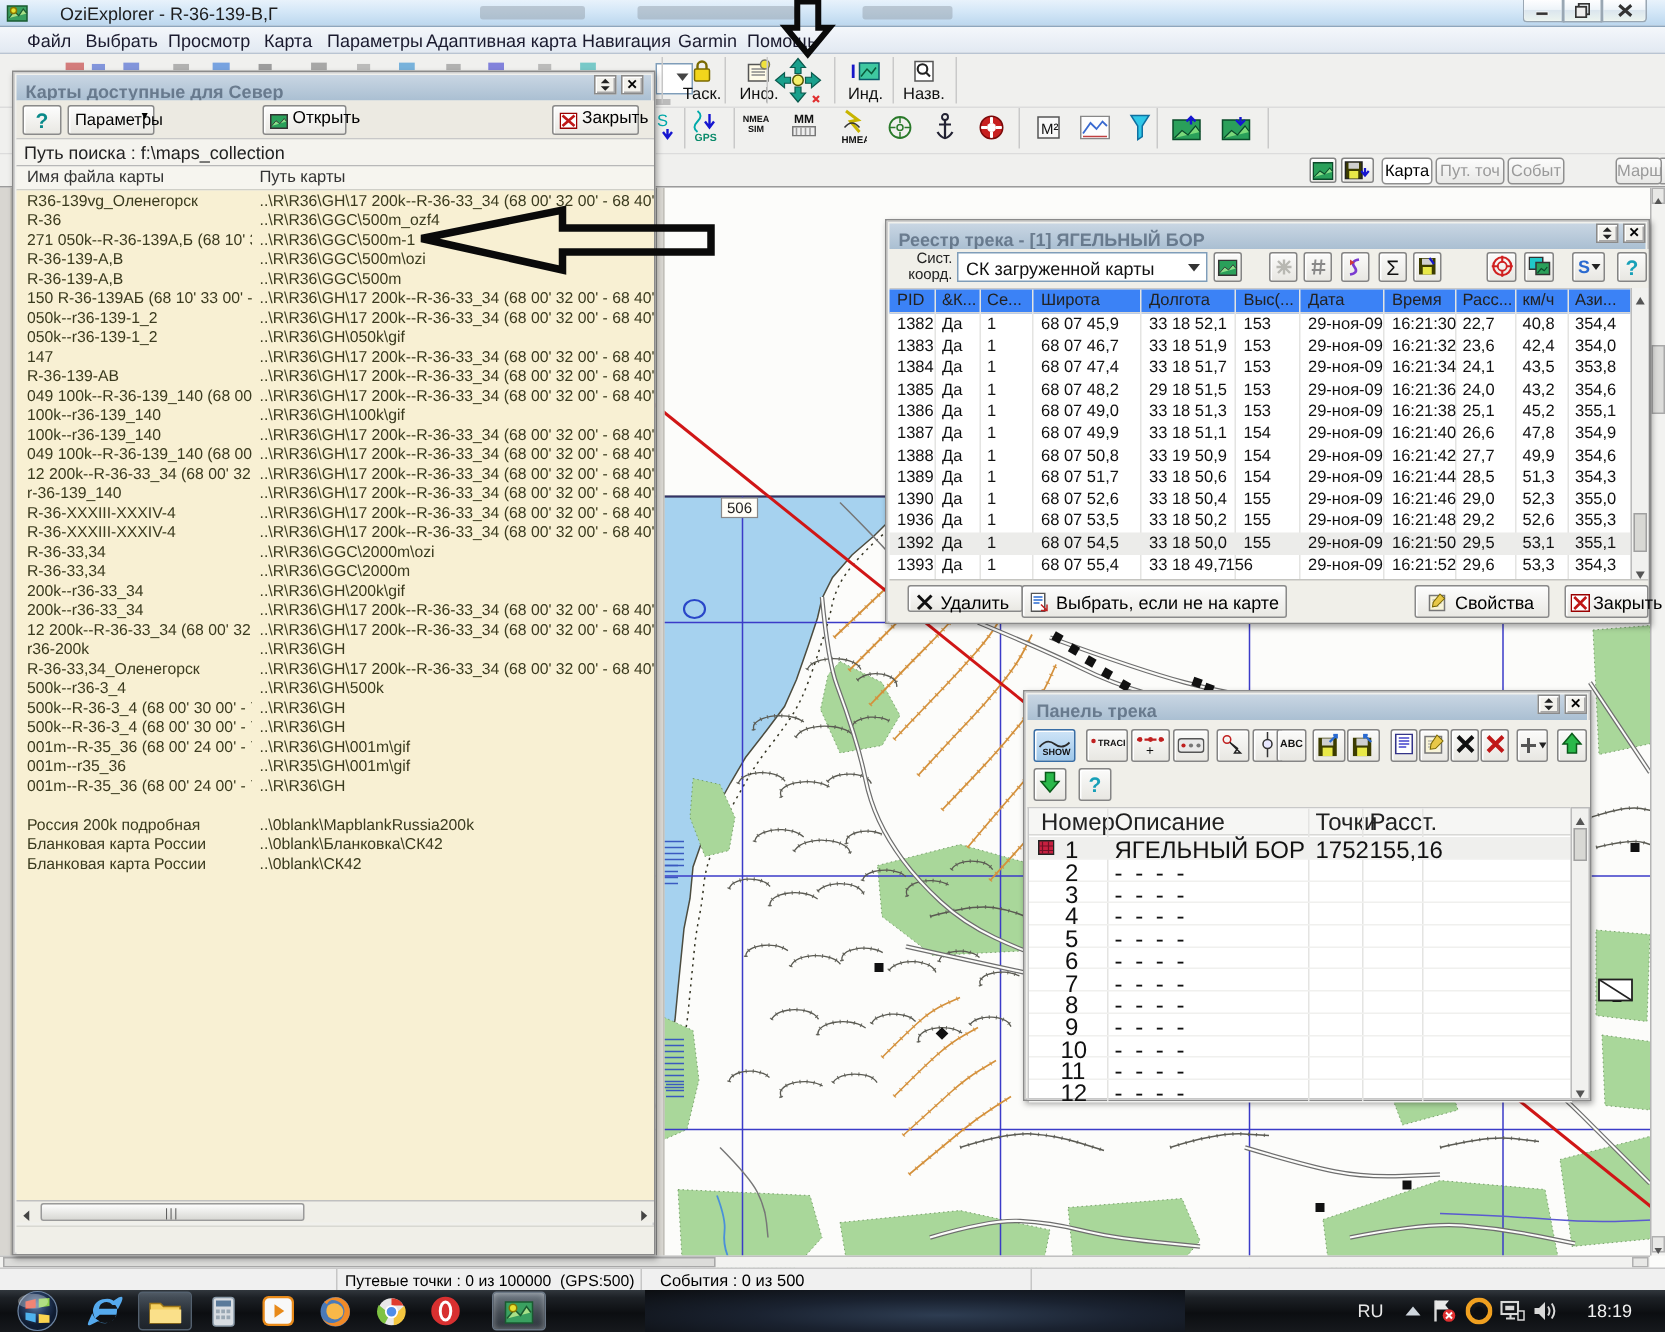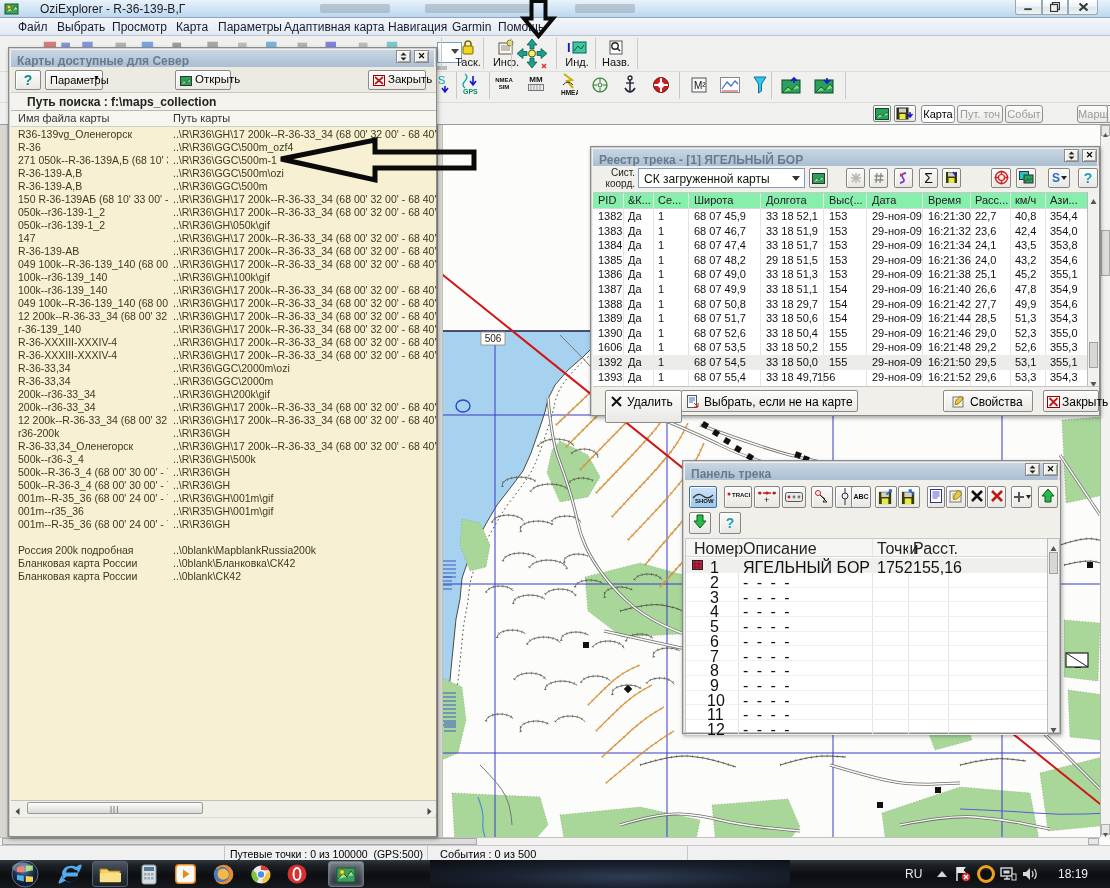--- a/index.html
+++ b/index.html
@@ -50,21 +50,21 @@
 .ibtn { position:absolute; background:linear-gradient(to bottom,#fbfbfa,#e8e7e2);
   border:1px solid #858585; border-radius:2px; box-shadow:inset 1px 1px 0 #ffffff; }
 .ibtn svg { display:block; margin:auto; }
 
 
 #maplist .lrow { position:absolute; left:0; width:425px; height:13px; font-size:10.5px; color:#3a3a1e; white-space:nowrap; }
 #maplist .lrow i { position:absolute; left:7px; width:150px; overflow:hidden; font-style:normal; }
 #maplist .lrow b { position:absolute; left:162px; width:263px; overflow:hidden; font-weight:normal; }
 
 #regtable { font-size:11px; color:#111; }
-#regtable .rhdr { position:absolute; left:0; top:0; width:494px; height:16px; background:#86efac; border-bottom:1px solid #d8d8d6; color:#222; }
+#regtable .rhdr { position:absolute; left:0; top:0; width:494px; height:16px; background:#3b82f6; border-bottom:1px solid #d8d8d6; color:#222; }
 #regtable .rhdr span, #regtable .rrow span { position:absolute; top:1px; white-space:nowrap; }
 #regtable .rrow { position:absolute; left:0; width:494px; height:14.6px; }
 #regtable .rsep { position:absolute; top:0; width:1px; height:194px; background:#e4e4e2; }
 
 #pantable { font-size:16px; color:#111; }
 #pantable .phdr { position:absolute; left:0; top:0; width:362px; height:18px; background:#f6f6f4; border-bottom:1px solid #d8d8d6; color:#222; }
 #pantable .phdr span, #pantable .prow span { position:absolute; top:1px; white-space:nowrap; }
 #pantable .prow { position:absolute; left:0; width:362px; height:14.7px; border-bottom:1px solid #f0f0ee; }
 #pantable .psep { position:absolute; top:0; width:1px; height:195px; background:#e4e4e2; }
 
@@ -528,21 +528,21 @@
         </div>
       <div class="cbtn" style="left:357px;top:3px;width:58px;height:20px;font-size:11.5px;">
           <svg width="12" height="11" viewBox="0 0 12 11" style="position:absolute;left:4px;top:4px;">
             <rect x="0.5" y="0.5" width="11" height="10" fill="#fff" stroke="#900"></rect>
             <path d="M2 2 L10 9 M10 2 L2 9" stroke="#c01818" stroke-width="1.8"></path>
           </svg>
           <span style="position:absolute;left:19px;top:2px;">Закрыть</span>
         </div>
     </div>
     <div class="abs" style="left:2px;top:45px;width:425px;height:18px;background:#f4f3ee;border-bottom:1px solid #b8b8b8;font-size:12px;color:#222;">
-        <span style="position:absolute;left:16px;top:2px;font-weight:bold;">Путь поиска : f:\maps_collection</span>
+        <span style="position:absolute;left:5px;top:2px;">Путь поиска : f:\maps_collection</span>
       </div>
     <div class="abs" style="left:2px;top:63px;width:425px;height:16px;background:#f6f5ef;border-bottom:1px solid #cfcfc8;font-size:11px;color:#333;">
       <span style="position:absolute;left:7px;top:1px;">Имя файла карты</span>
       <span style="position:absolute;left:162px;top:1px;">Путь карты</span>
     </div>
     <div class="abs" id="maplist" style="left:2px;top:79px;width:425px;height:673px;background:#f8f0d3;overflow:hidden;">
       <div class="lrow" style="top:1px">
           <i>R36-139vg_Оленегорск</i>
           <b>..\R\R36\GH\17 200k--R-36-33_34 (68 00'  32 00' - 68 40'  34 (</b>
         </div>
@@ -858,21 +858,21 @@
           <span style="left:335px">16:21:40</span>
           <span style="left:382px">26,6</span>
           <span style="left:422px">47,8</span>
           <span style="left:457px">354,9</span>
         </div>
       <div class="rrow" style="top:103.6px;">
           <span style="left:5px">1388</span>
           <span style="left:35px">Да</span>
           <span style="left:65px">1</span>
           <span style="left:101px">68 07 50,8</span>
-          <span style="left:173px">33 18 29,7</span>
+          <span style="left:173px">33 19 50,9</span>
           <span style="left:236px">154</span>
           <span style="left:279px">29-ноя-09</span>
           <span style="left:335px">16:21:42</span>
           <span style="left:382px">27,7</span>
           <span style="left:422px">49,9</span>
           <span style="left:457px">354,6</span>
         </div>
       <div class="rrow" style="top:118.2px;">
           <span style="left:5px">1389</span>
           <span style="left:35px">Да</span>
@@ -893,21 +893,21 @@
           <span style="left:101px">68 07 52,6</span>
           <span style="left:173px">33 18 50,4</span>
           <span style="left:236px">155</span>
           <span style="left:279px">29-ноя-09</span>
           <span style="left:335px">16:21:46</span>
           <span style="left:382px">29,0</span>
           <span style="left:422px">52,3</span>
           <span style="left:457px">355,0</span>
         </div>
       <div class="rrow" style="top:147.4px;">
-          <span style="left:5px">1606</span>
+          <span style="left:5px">1936</span>
           <span style="left:35px">Да</span>
           <span style="left:65px">1</span>
           <span style="left:101px">68 07 53,5</span>
           <span style="left:173px">33 18 50,2</span>
           <span style="left:236px">155</span>
           <span style="left:279px">29-ноя-09</span>
           <span style="left:335px">16:21:48</span>
           <span style="left:382px">29,2</span>
           <span style="left:422px">52,6</span>
           <span style="left:457px">355,3</span>
@@ -942,21 +942,21 @@
     <div class="abs" style="left:496px;top:45px;width:12px;height:194px;background:#f1f1ef;border-left:1px solid #bbb;">
       <div class="abs" style="left:1px;top:1px;width:9px;height:10px;"><svg width="9" height="10" viewBox="0 0 9 10">
             <path d="M4.5 2 L7.5 7 H1.5 Z" fill="#555"></path>
           </svg></div>
       <div class="abs" style="left:1px;top:150px;width:9px;height:26px;background:#d8d8d4;border:1px solid #a0a0a0;"></div>
       <div class="abs" style="left:1px;bottom:1px;width:9px;height:10px;"><svg width="9" height="10" viewBox="0 0 9 10">
             <path d="M4.5 8 L7.5 3 H1.5 Z" fill="#555"></path>
           </svg></div>
     </div>
     <div class="abs" style="left:2px;top:239px;width:506px;height:29px;background:#f0efe9;border-top:1px solid #c4c4c0;">
-      <div class="cbtn" style="left:12px;top:3px;width:77px;height:33px;">
+      <div class="cbtn" style="left:12px;top:3px;width:77px;height:18px;">
           <svg width="11" height="11" viewBox="0 0 11 11" style="position:absolute;left:5px;top:5px;">
             <path d="M1 1 L10 10 M10 1 L1 10" stroke="#111" stroke-width="2"></path>
           </svg>
           <span style="position:absolute;left:21px;top:4px;">Удалить</span>
         </div>
       <div class="cbtn" style="left:88px;top:3px;width:177px;height:22px;">
           <svg width="12" height="13" viewBox="0 0 12 13" style="position:absolute;left:5px;top:4px;">
             <rect x="0.5" y="0.5" width="9" height="12" fill="#fff" stroke="#555"></rect>
             <line x1="2" y1="3" x2="8" y2="3" stroke="#2a6ad0"></line>
             <line x1="2" y1="5" x2="8" y2="5" stroke="#2a6ad0"></line>

